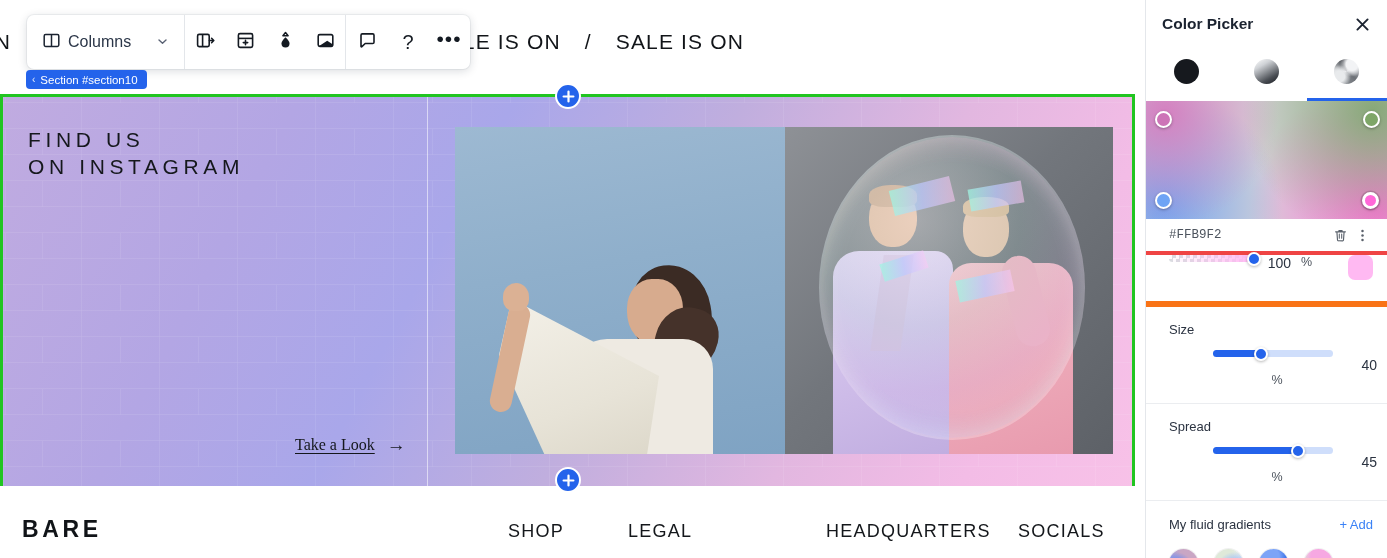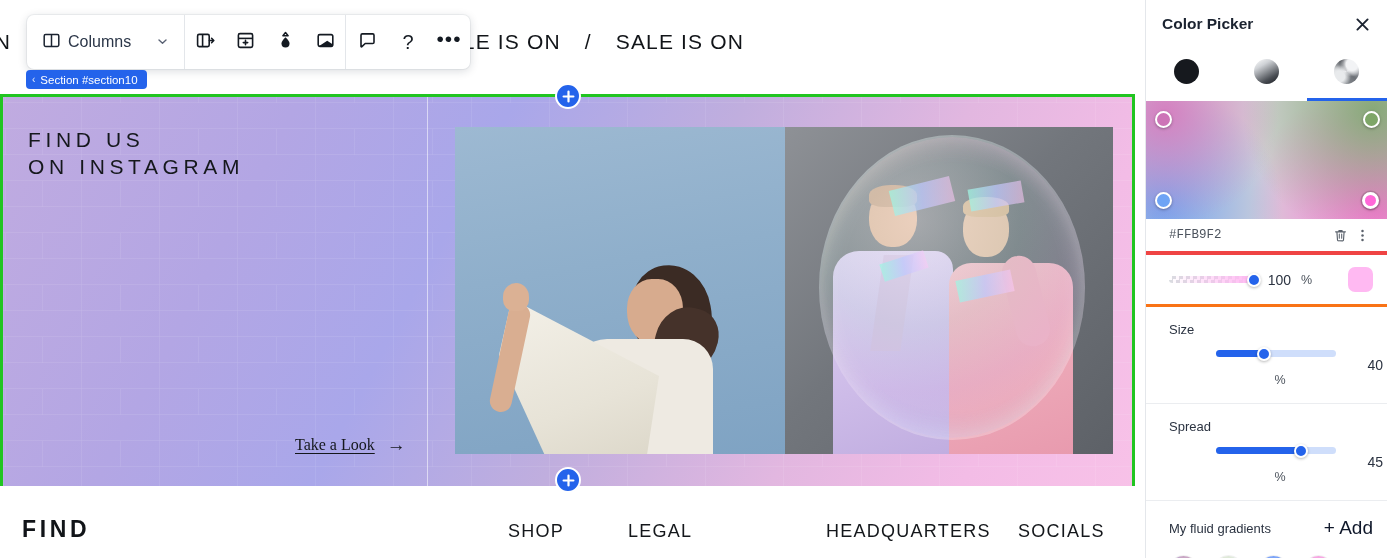--- a/index.html
+++ b/index.html
@@ -264,65 +264,65 @@
 
   .hex-row {
     display: flex; align-items: center;
     height: 36px; padding: 0 14px 0 23px;
     border-bottom: 4px solid #ef4444;
   }
   .hex-val { font-size: 12.5px; color: #4c535d; flex: 1; font-family: "Liberation Mono", monospace; }
   .ic-btn { width: 22px; display:flex; align-items:center; justify-content:center; cursor: pointer; color:#5a616b; }
 
   .opacity-row {
-    display: flex; align-items: center; gap: 10px;
+    display: flex; align-items: flex-start; gap: 10px;
     height: 52px; padding: 0 14px 0 23px;
-    border-bottom: 3px solid #f97316;
+    border-bottom: 6px solid #f97316;
   }
   .alpha-track {
     position: relative; width: 84px; height: 7px; border-radius: 4px;
     background-image:
       linear-gradient(90deg, rgba(255,185,242,0), rgba(255,185,242,1)),
       repeating-conic-gradient(#d9dce0 0% 25%, #ffffff 0% 50%);
     background-size: 100% 100%, 7px 7px;
     cursor: pointer;
   }
   .alpha-knob {
     position: absolute; left: 78px; top: -3.5px;
     width: 14px; height: 14px; border-radius: 50%;
     background: #2463eb; border: 2.5px solid #ffffff;
     box-shadow: 0 1px 3px rgba(0,0,0,.28);
   }
   .opa-val { font-size: 14px; color: #2b3341; min-width: 28px; text-align: right; }
   .opa-pct { font-size: 12.5px; color: #4c535d; }
   .opa-preview { width: 25px; height: 25px; border-radius: 7px; background: #FFB9F2; margin-left: auto; cursor: pointer; }
 
   .slider-block {
-    padding: 15px 4px 16px 23px;
+    padding: 15px 10px 16px 23px;
     border-bottom: 1px solid #ebedf0;
   }
   .slider-label { font-size: 13px; color: #2b3341; margin-bottom: 13px; }
   .slider-row { display: flex; align-items: center; flex-direction: column; }
   .sl-track {
     position: relative; width: 120px; height: 7px;
     border-radius: 4px; background: #cfdefb; cursor: pointer;
   }
   .sl-fill { position: absolute; left: 0; top: 0; height: 7px; border-radius: 4px; background: #2463eb; }
   .sl-knob {
     position: absolute; top: -3.5px; width: 14px; height: 14px;
     border-radius: 50%; background: #2463eb; border: 2.5px solid #ffffff;
     box-shadow: 0 1px 3px rgba(0,0,0,.28); transform: translateX(-7px);
   }
   .sl-val { font-size: 14px; color: #2b3341; margin-left: auto; }
   .sl-pct { font-size: 12.5px; color: #4c535d; margin-left: 9px; width: 12px; }
 
   .fluid-block { padding: 16px 14px 0 23px; }
   .fluid-head { display: flex; align-items: center; justify-content: space-between; }
   .fluid-title { font-size: 13px; color: #2b3341; }
-  .add-link { font-size: 19px; color: #0f172a; cursor: pointer; }
+  .add-link { font-size: 13px; color: #3b82f6; cursor: pointer; }
   .fluid-swatches { display: flex; gap: 16px; margin-top: 17px; }
   .fsw { width: 29px; height: 29px; border-radius: 50%; cursor: pointer; box-shadow: 0 0 0 1px rgba(0,0,0,.06); }
   .fsw-1 { background: radial-gradient(circle at 22% 74%, #6f8df0 0 32%, rgba(111,141,240,0) 60%), radial-gradient(circle at 72% 26%, #c9a6c4 0 34%, rgba(201,166,196,0) 62%), linear-gradient(140deg,#b9a7d6,#8fa0cf); }
   .fsw-2 { background: radial-gradient(circle at 70% 72%, #a9c5f5 0 34%, rgba(169,197,245,0) 62%), radial-gradient(circle at 26% 26%, #dfe9d9 0 36%, rgba(223,233,217,0) 64%), linear-gradient(140deg,#eef3ea,#d6e3f4); }
   .fsw-3 { background: radial-gradient(circle at 32% 28%, #7da4f7 0 38%, rgba(125,164,247,0) 66%), linear-gradient(140deg,#3f7bf0,#2f63e0); }
   .fsw-4 { background: radial-gradient(circle at 56% 24%, #f6a8e2 0 34%, rgba(246,168,226,0) 62%), radial-gradient(circle at 26% 72%, #cfcfc4 0 32%, rgba(207,207,196,0) 60%), linear-gradient(140deg,#f4e7f2,#e9e6df); }
 </style>
 </head>
 <body>
 
@@ -400,21 +400,21 @@
         <path d="M6.5 1.6v9.8M1.6 6.5h9.8" stroke="#ffffff" stroke-width="2.2" stroke-linecap="round"></path>
       </svg>
     </div>
     <div class="add-btn add-bot">
       <svg width="13" height="13" viewBox="0 0 13 13" aria-hidden="true">
         <path d="M6.5 1.6v9.8M1.6 6.5h9.8" stroke="#ffffff" stroke-width="2.2" stroke-linecap="round"></path>
       </svg>
     </div>
 
     <div class="footer">
-      <div class="brand">FIND</div>
+      <div class="brand">BARE</div>
       <div class="fcol fc1">SHOP</div>
       <div class="fcol fc2">LEGAL</div>
       <div class="fcol fc3">HEADQUARTERS</div>
       <div class="fcol fc4">SOCIALS</div>
     </div>
   </div>
 
   <div class="toolbar">
 
     <div class="tb-columns">

